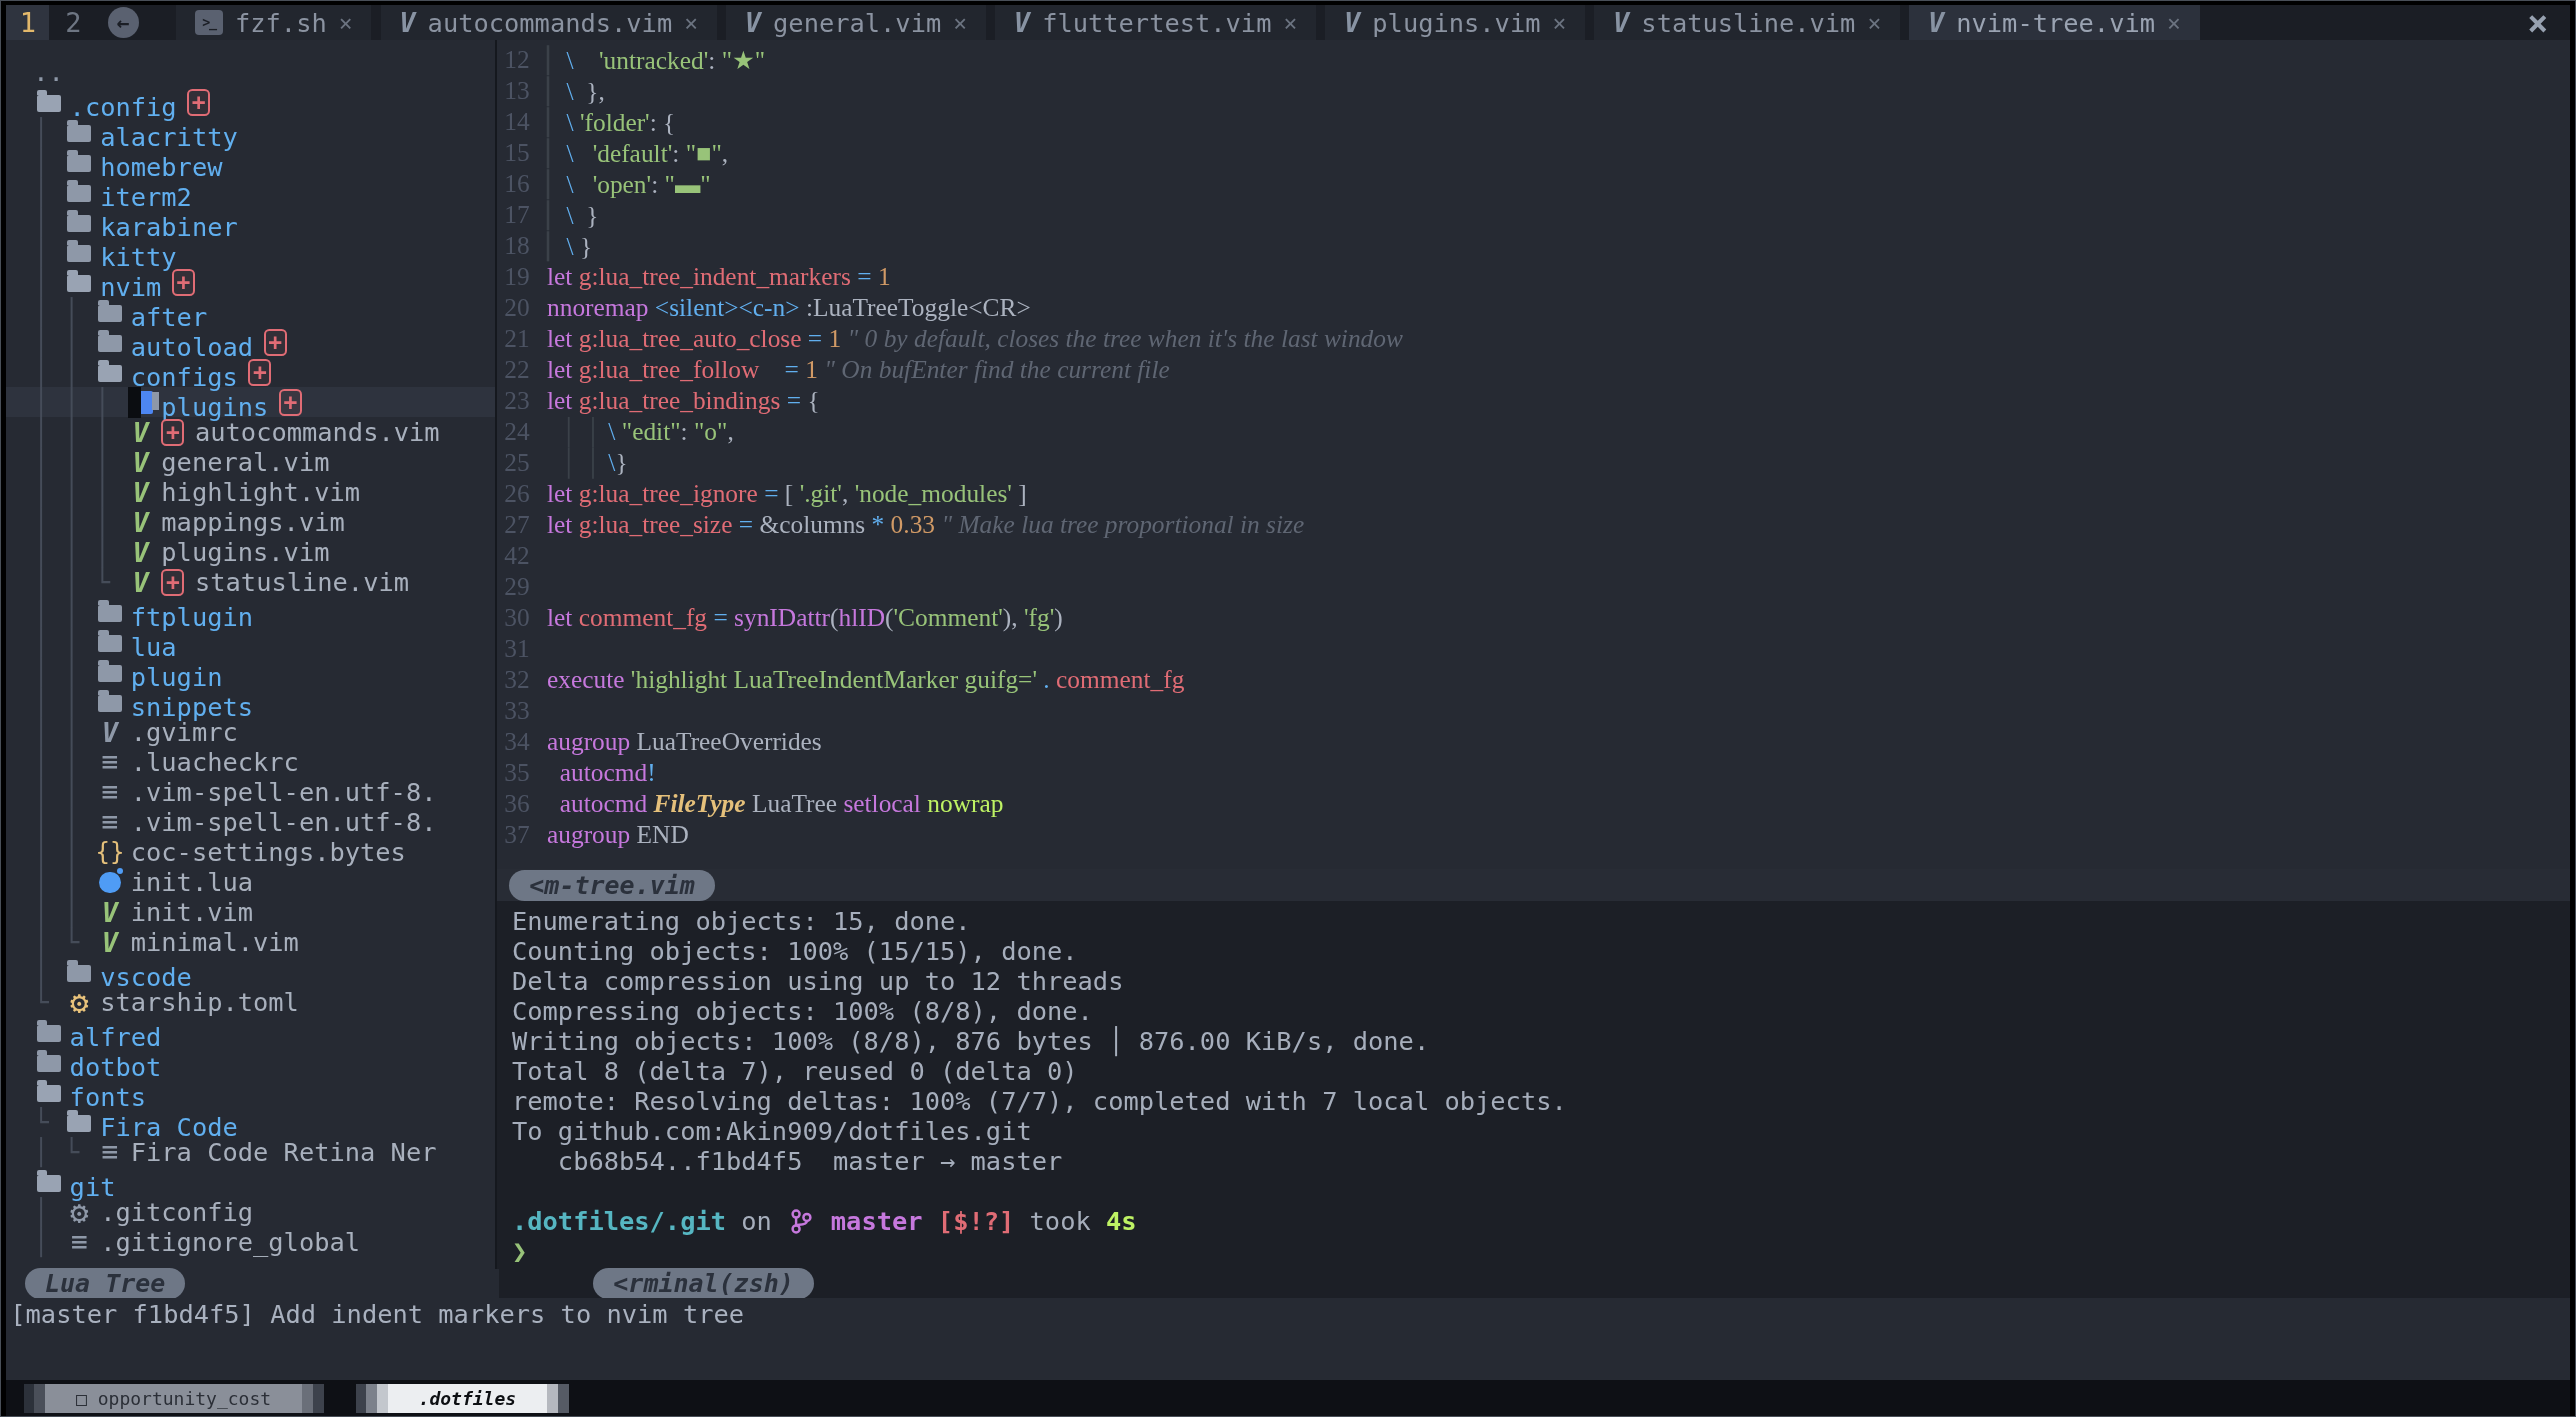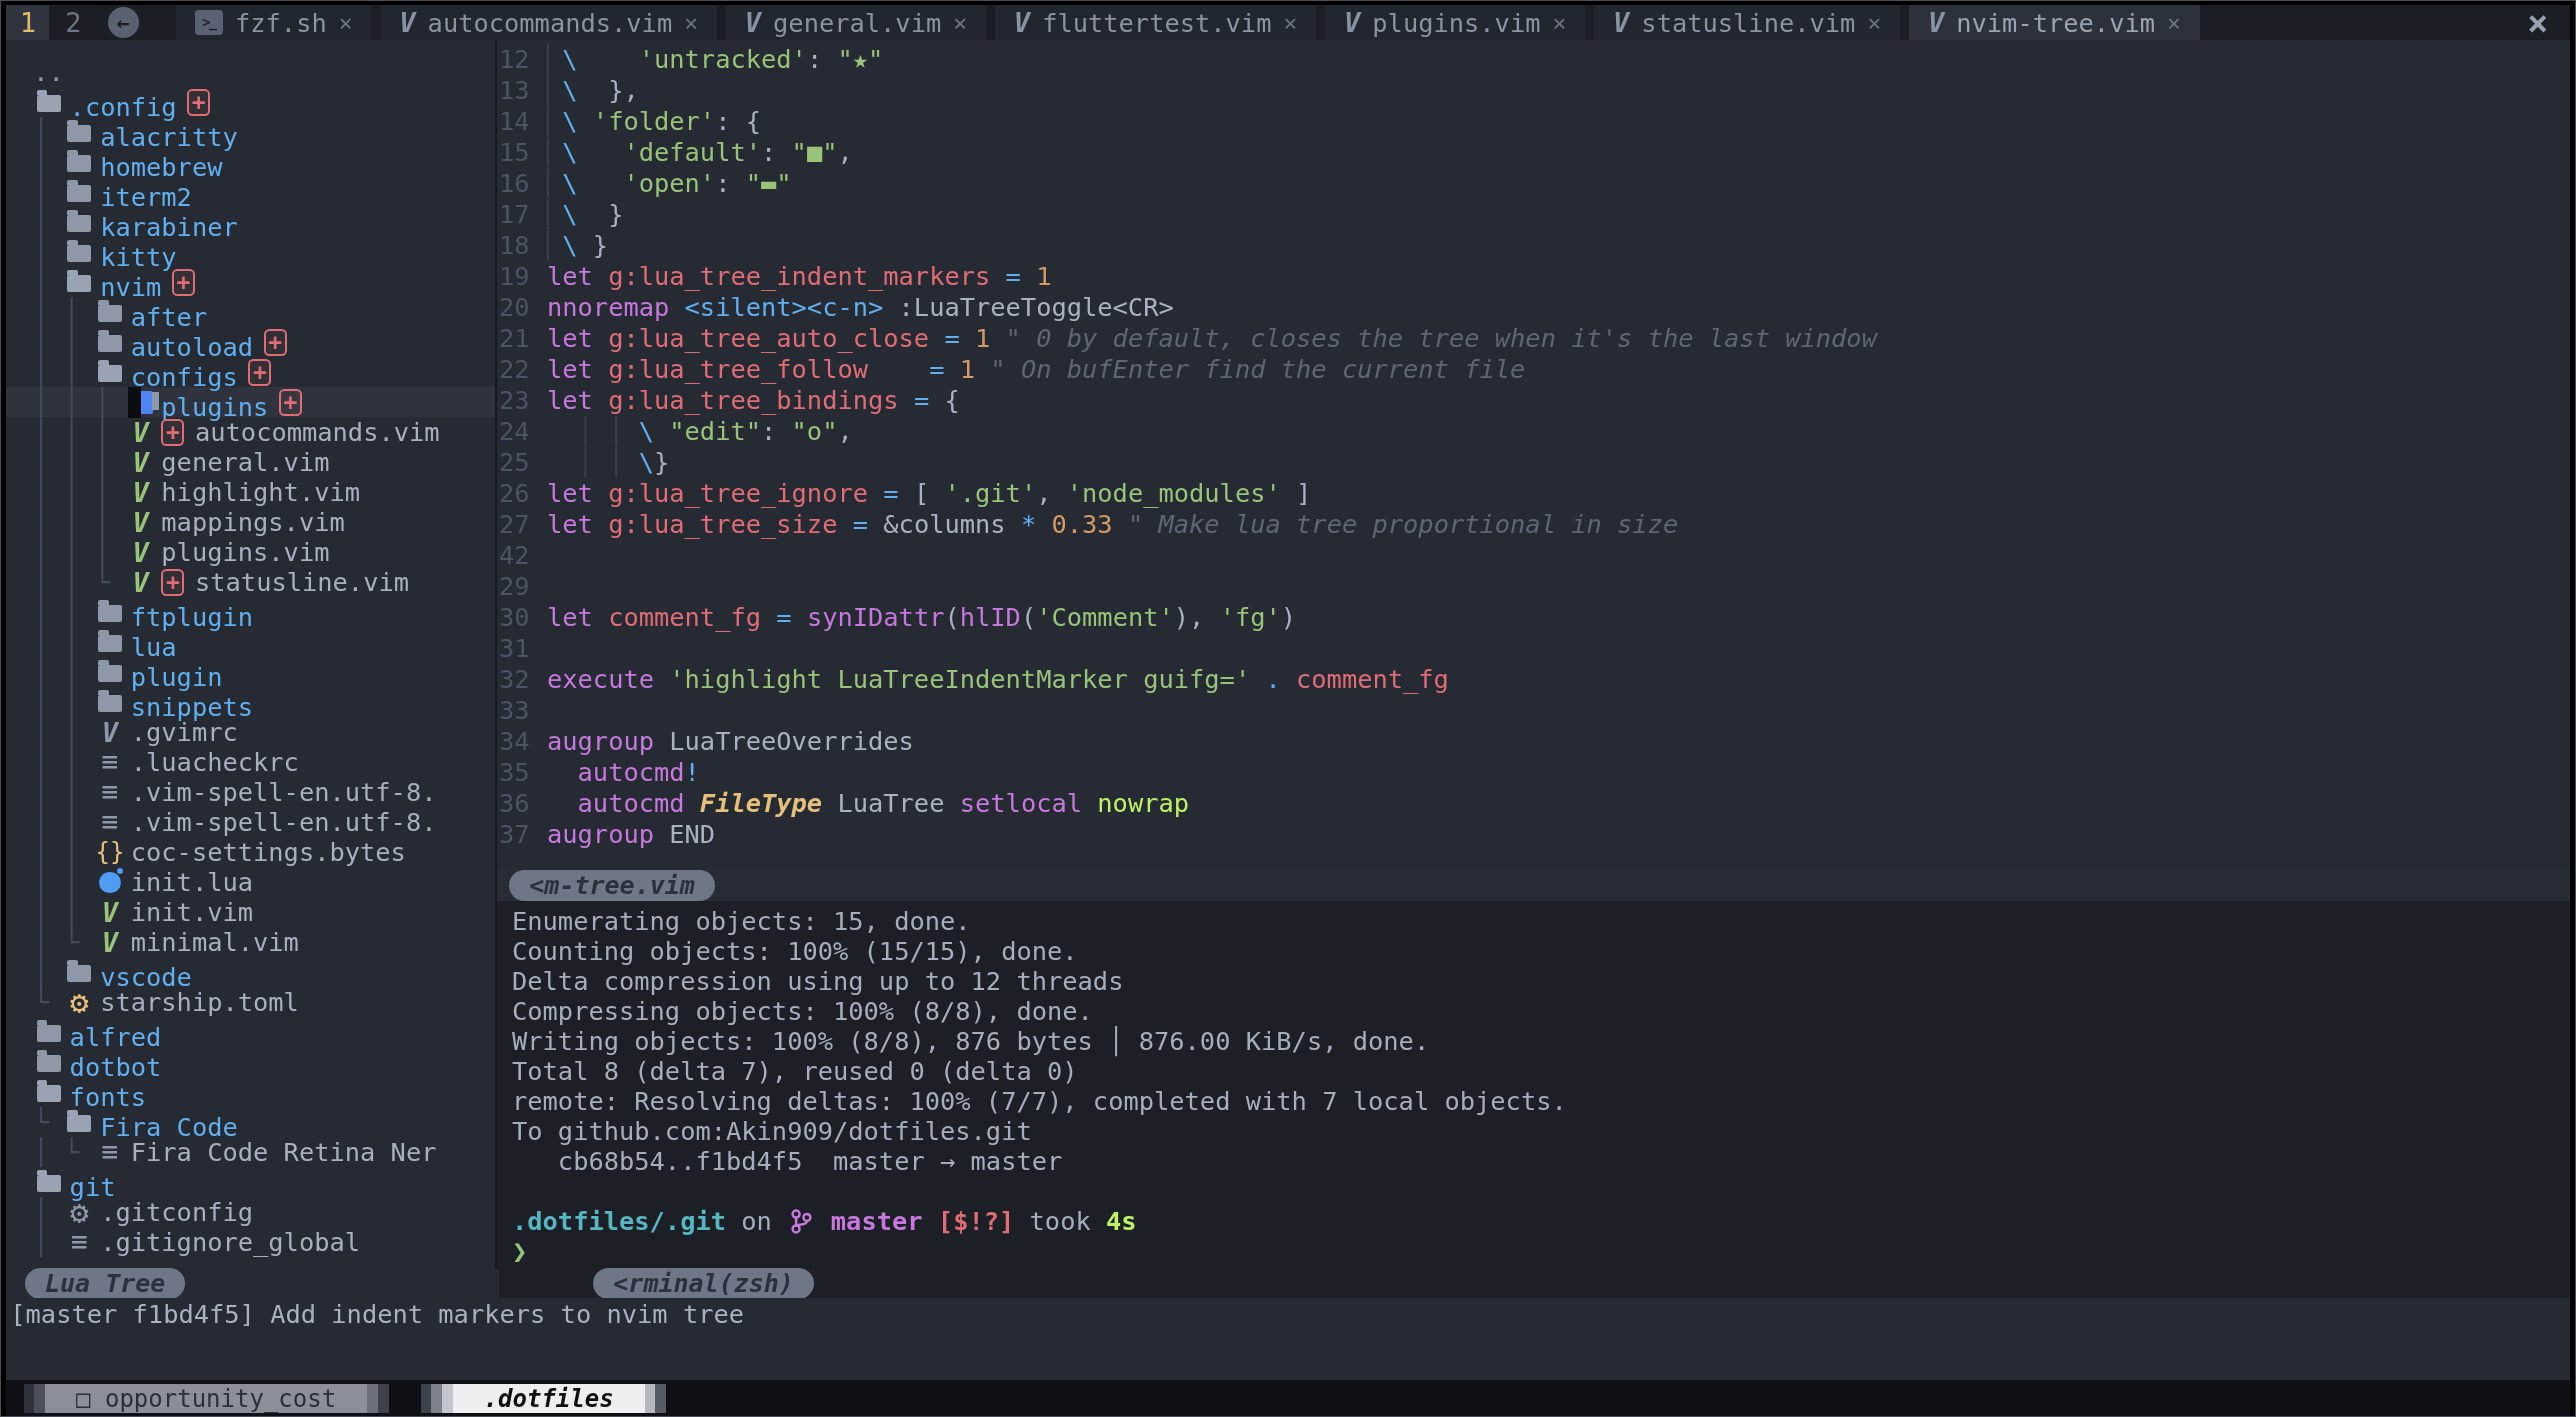--- a/index.html
+++ b/index.html
@@ -50,21 +50,21 @@
   .badge{display:inline-flex;align-items:center;justify-content:center;width:23px;height:27px;border:2.7px solid #e06c75;
          border-radius:5.3px;color:#e06c75;font-weight:bold;font-size:23px;background:rgba(224,108,117,0.07);flex:none;}
   .badge.before{margin-right:10.7px;}
   .badge.after{margin-left:10.7px;}
   .plugsel{position:relative;width:25.4px;height:23px;background:#4d86f2;border-radius:2px;}
   .plugsel .cur{position:absolute;left:0;top:-4px;width:13.4px;height:31px;background:#0b0d11;}
   .plugsel .chip{position:absolute;right:-5.3px;top:1.3px;width:6.7px;height:17.4px;background:#8e98a8;}
 
   .rightcol{flex:1;display:flex;flex-direction:column;min-width:0;}
   .code{height:829px;background:#262a33;padding-top:4px;overflow:hidden;}
-  .cline{height:31px;display:flex;white-space:pre;font-size:25.4px;}
+  .cline{height:31px;display:flex;align-items:center;white-space:pre;font-size:25.4px;font-family:Liberation Serif, serif;}
   .ln{width:43px;text-align:right;padding-right:10.7px;color:#4c5363;flex:none;}
   .ctext{padding-left:6.7px;}
   .c-pu{color:#c678dd;} .c-rd{color:#e06c75;} .c-bl{color:#61afef;} .c-gr{color:#98c379;}
   .c-or{color:#d19a66;} .c-ye{color:#bef264;} .c-cy{color:#56b6c2;} .c-fg{color:#abb2bf;}
   .c-dim{color:#5f6673;font-style:italic;} .c-gd{color:#3b4149;} .c-tfg{color:#a6aebc;}
   .c-grn{color:#98c379;} .c-b{font-weight:bold;}
   .c-yi{color:#e5c07b;font-style:italic;font-weight:bold;}
 
   .band{height:32px;background:#282c35;flex:none;display:flex;align-items:center;padding-left:12px;}
   .pill{display:inline-block;padding:0 20px;border-radius:17.4px;background:#6e7786;color:#2b313c;
@@ -74,21 +74,21 @@
   .branchsvg{display:inline-flex;align-items:center;margin:0 2.7px;}
 
   
   .statusrow{height:29px;display:flex;flex:none;}
   .statusrow .leftpart{width:493px;flex:none;background:#262a33;display:flex;align-items:center;padding-left:18.7px;}
   .statusrow .rightpart{flex:1;background:#1c1f26;display:flex;align-items:center;padding-left:94px;}
   .msgarea{height:82px;background:#262a33;flex:none;padding:1.3px 0 0 4px;font-size:25.4px;color:#a9b1bf;line-height:31px;white-space:pre;}
   .tmux{height:37px;background:#0e1015;flex:none;display:flex;align-items:center;padding-left:17.4px;gap:32px;}
   .tseg{display:flex;align-items:stretch;height:29px;}
   .tseg .blk{width:10.7px;flex:none;}
-  .tseg .tmain{display:flex;align-items:center;padding:0 31px;font-size:24px;white-space:pre;}
+  .tseg .tmain{display:flex;align-items:center;padding:0 31px;font-size:18px;white-space:pre;}
   .tseg .tmain.bold{font-weight:bold;font-style:italic;}
 </style>
 </head>
 <body>
 
 <div class="screen">
 
   <div class="tabbar">
     <div class="numblock">1</div>
     <div class="numblock dim">2</div>

